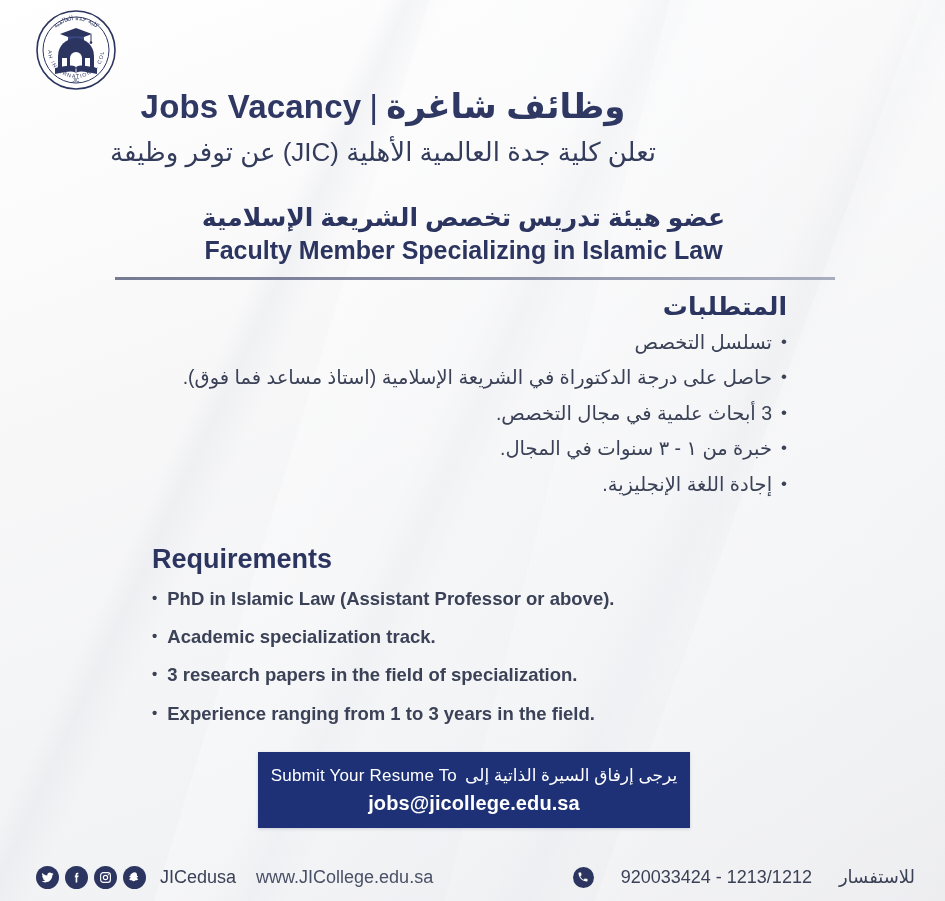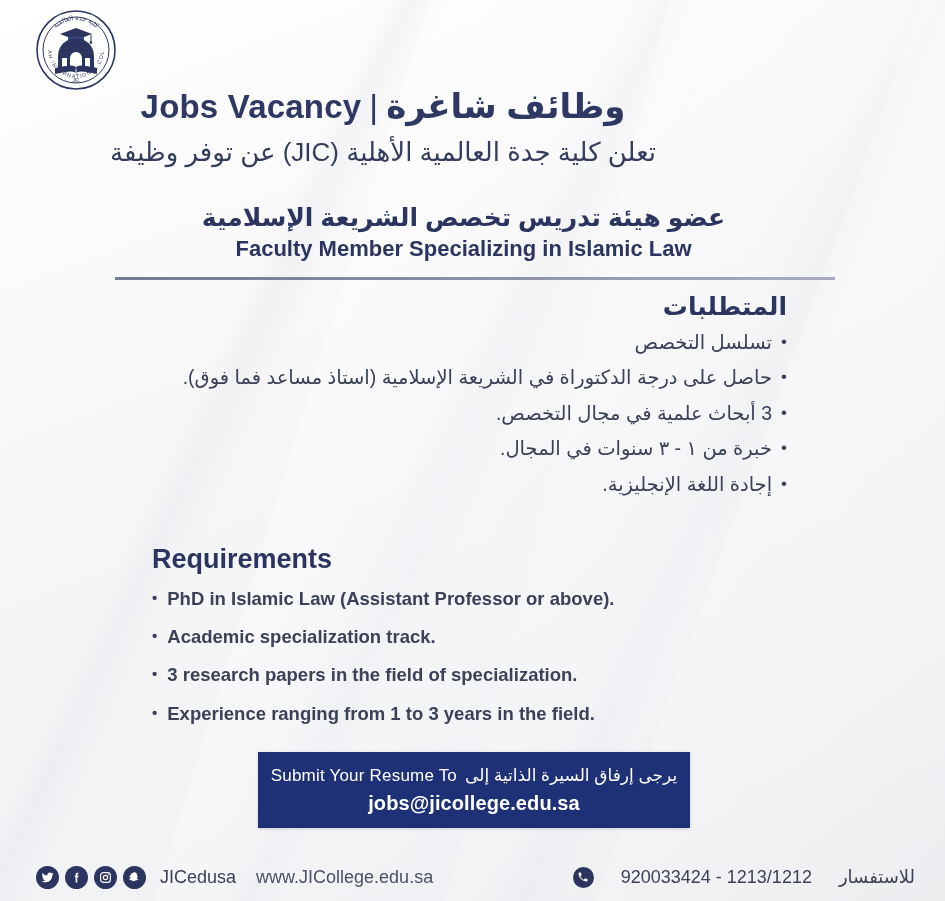--- a/index.html
+++ b/index.html
@@ -81,21 +81,21 @@
     text-align: center;
   }
   .job-ar {
     font-size: 25px;
     font-weight: bold;
     color: #2c3560;
     direction: rtl;
     line-height: 1.25;
   }
   .job-en {
-    font-size: 22px;
+    font-size: 25px;
     font-weight: bold;
     color: #2c3560;
     line-height: 1.25;
     margin-top: 2px;
   }
 
   #divider {
     position: absolute;
     top: 277px;
     left: 115px;

